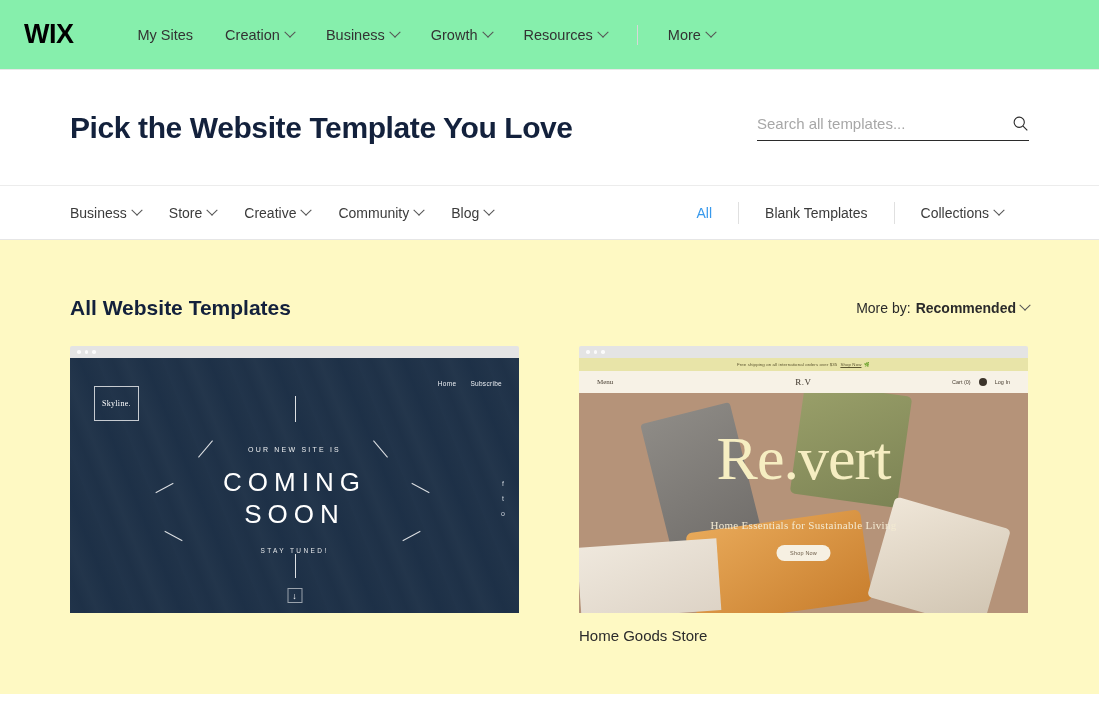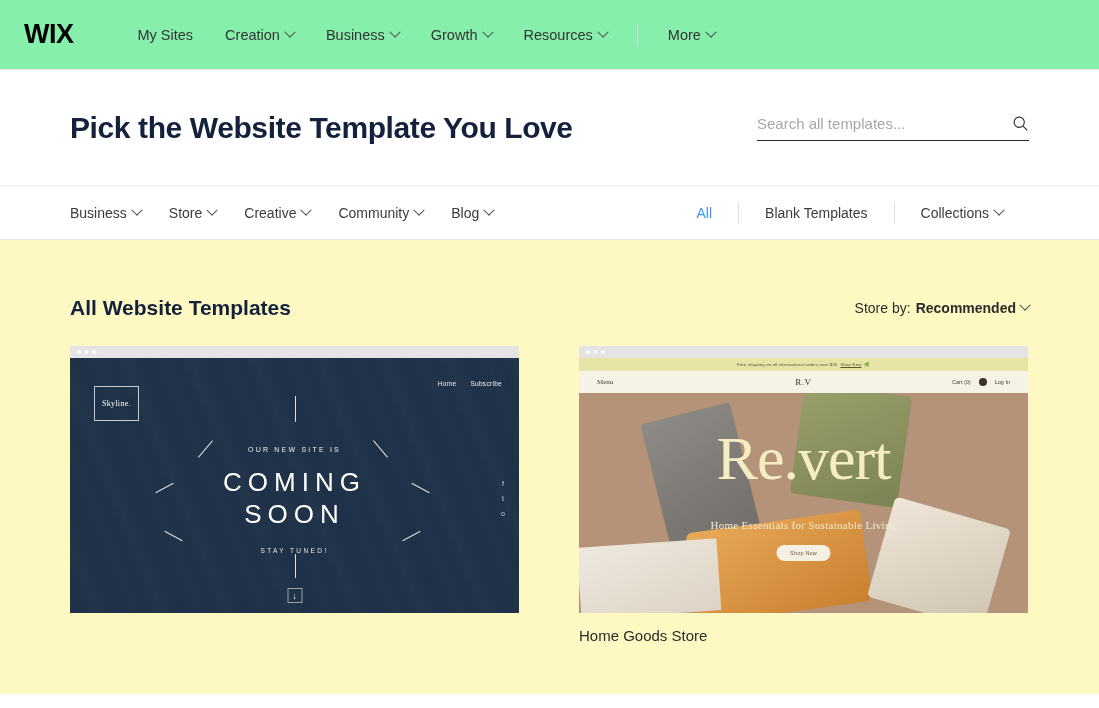--- a/index.html
+++ b/index.html
@@ -274,21 +274,21 @@
       <span>Collections</span>
       <i class="chev"></i>
     </div>
   </div>
 </div>
 
 <div class="main">
   <div class="main-head">
     <div class="section-title">All Website Templates</div>
     <div class="sortby">
-      <span class="lbl">Store by:</span>
+      <span class="lbl">More by:</span>
       <span class="val">Recommended</span>
       <i class="chev"></i>
     </div>
   </div>
 
   <div class="grid">
 
     <div class="card">
       <div class="browser-bar">
         <span class="dot"></span>

